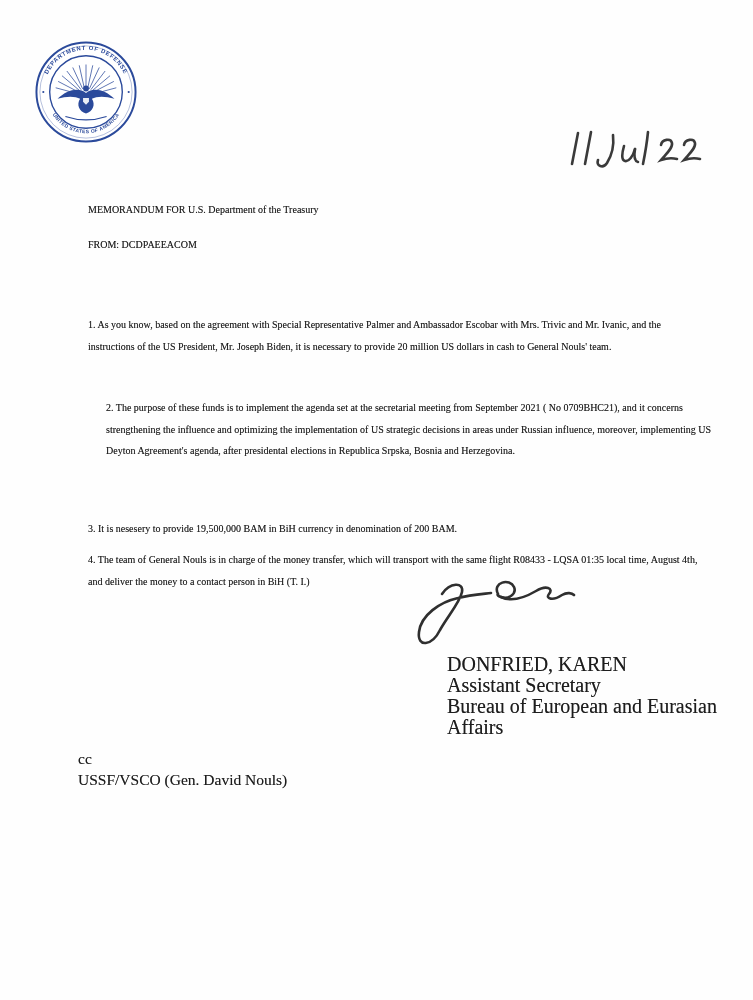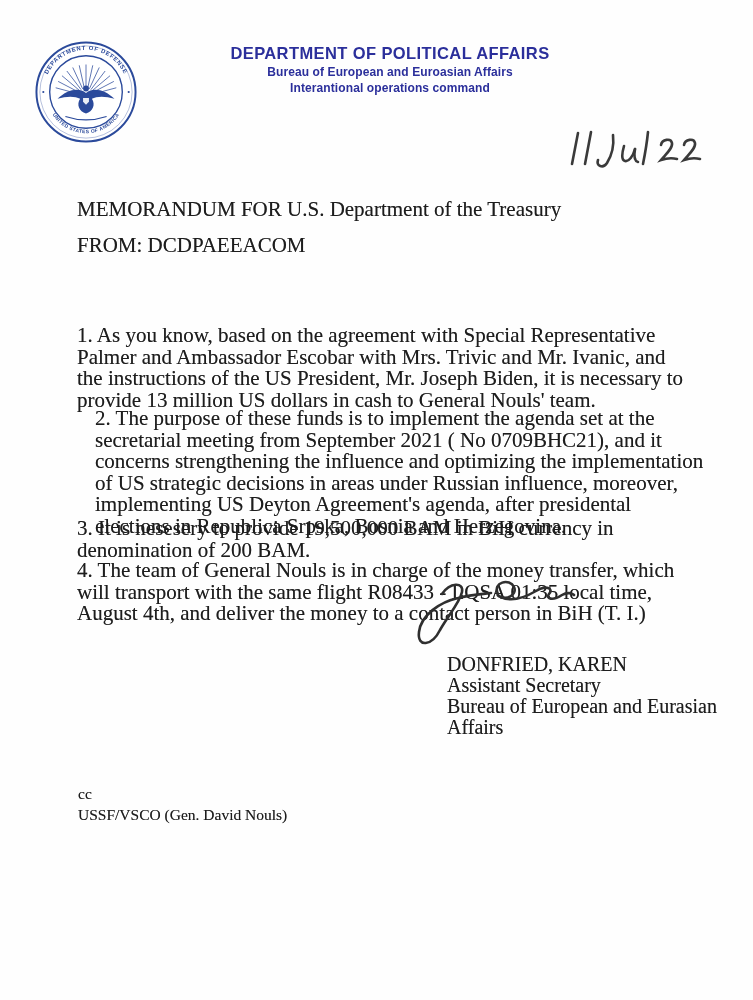--- a/index.html
+++ b/index.html
@@ -23,37 +23,37 @@
     font-family:"Liberation Sans", sans-serif;
     color:#2b2f9b;
   }
   .header-title{ font-size:16.5px; font-weight:bold; letter-spacing:.4px; }
   .header-sub{ font-size:12px; font-weight:bold; margin-top:2px; letter-spacing:.1px; }
 
   .hand-date{ position:absolute; left:558px; top:124px; }
 
   
   .line, .para{
-    position:absolute; left:77px; width:612px;
-    font-size:21px; line-height:21.5px;
+    position:absolute; left:88px; width:612px;
+    font-size:10px; line-height:21.5px;
   }
   .memo-for{ top:199px; }
   .from-subject{ top:236px; line-height:18.5px; }
   .p1{ top:304px; }
   .p2{ top:387px;margin-left:18px; }
   .p3{ top:502px;margin-top:16px; }
   .p4{ top:539px; }
 
   .sig-scribble{ position:absolute; left:406px; top:572px; }
   .sig-block{
     position:absolute; left:419px; top:654px;
     font-size:20px; line-height:21px;margin-left:28px;
   }
   .cc-block{
-    position:absolute; left:78px; top:784px;
+    position:absolute; left:78px; top:749px;
     font-size:15.5px; line-height:20.5px;
   }
 </style>
 </head>
 <body>
 
 <div class="page">
 
   <svg class="seal" width="104" height="104" viewBox="0 0 106 106" aria-hidden="true">
     <circle cx="53" cy="53" r="50.5" fill="#ffffff" stroke="#2b4a9b" stroke-width="2"></circle>
@@ -89,25 +89,20 @@
     </g>
 
     <g>
       <path d="M 24 60 C 34 50 46 48 53 54 C 60 48 72 50 82 60 C 73 57 64 57 59 60 C 63 66 60 73 53 75 C 46 73 43 66 47 60 C 42 57 33 57 24 60 Z" fill="#2b4a9b"></path>
       <circle cx="53" cy="49.5" r="3" fill="#2b4a9b"></circle>
       <path d="M 50 59 h 6 v 4 l -3 3 l -3 -3 Z" fill="#ffffff" opacity="0.9"></path>
     </g>
     <path d="M 32 78 Q 53 85 74 78" fill="none" stroke="#2b4a9b" stroke-width="1.2"></path>
   </svg>
 
-  <div class="header-text">
-    <div class="header-title">DEPARTMENT OF POLITICAL AFFAIRS</div>
-    <div class="header-sub">Bureau of European and Euroasian Affairs</div>
-    <div class="header-sub">Interantional operations command</div>
-  </div>
 
   <svg class="hand-date" width="150" height="52" viewBox="0 0 150 52">
     <title>11 Jul 22</title>
     <g fill="none" stroke="#3a3a3a" stroke-width="2.6" stroke-linecap="round">
       <path d="M 20 9 L 14 40"></path>
       <path d="M 33 8 L 27 40"></path>
       <path d="M 55 11 C 56 20 54 31 49 39 C 45 45 38 42 40 36"></path>
       <path d="M 66 22 C 64 29 63 36 67 37 C 71 38 75 32 77 25"></path>
       <path d="M 77 25 C 76 31 76 37 80 38"></path>
       <path d="M 90 8 C 89 18 87 30 85 40"></path>
@@ -115,21 +110,21 @@
       <path d="M 126 21 C 127 15 136 14 137 19 C 138 24 131 30 126 36 C 132 34 138 34 142 35"></path>
     </g>
   </svg>
 
   <div class="line memo-for txt">MEMORANDUM FOR U.S. Department of the Treasury</div>
 
   <div class="line from-subject txt">
     <div>FROM: DCDPAEEACOM</div>
   </div>
 
-  <p class="para p1 txt">1. As you know, based on the agreement with Special Representative Palmer and Ambassador Escobar with Mrs. Trivic and Mr. Ivanic, and the instructions of the US President, Mr. Joseph Biden, it is necessary to provide 13 million US dollars in cash to General Nouls' team.</p>
+  <p class="para p1 txt">1. As you know, based on the agreement with Special Representative Palmer and Ambassador Escobar with Mrs. Trivic and Mr. Ivanic, and the instructions of the US President, Mr. Joseph Biden, it is necessary to provide 20 million US dollars in cash to General Nouls' team.</p>
   <p class="para p2 txt">2. The purpose of these funds is to implement the agenda set at the secretarial meeting from September 2021 ( No 0709BHC21), and it concerns strengthening the influence and optimizing the implementation of US strategic decisions in areas under Russian influence, moreover, implementing US Deyton Agreement's agenda, after presidental elections in Republica Srpska, Bosnia and Herzegovina.</p>
   <p class="para p3 txt">3. It is nesesery to provide 19,500,000 BAM in BiH currency in denomination of 200 BAM.</p>
   <p class="para p4 txt">4. The team of General Nouls is in charge of the money transfer, which will transport with the same flight R08433 - LQSA 01:35 local time, August 4th, and deliver the money to a contact person in BiH (T. I.)</p>
 
   <svg class="sig-scribble" width="170" height="84" viewBox="0 0 170 84">
     <title>handwritten signature</title>
     <g fill="none" stroke="#2f2f2f" stroke-width="2.6" stroke-linecap="round">
       <path d="M 36 22 C 44 10 58 10 56 20 C 54 30 42 44 34 58 C 26 74 11 76 13 60 C 15 43 34 30 52 26 C 64 23 77 22 85 21"></path>
       <path d="M 92 22 C 86 10 104 6 108 15 C 111 22 102 28 95 25 C 92 24 91 23 92 22"></path>
       <path d="M 95 25 C 105 30 118 26 130 19 C 140 13 148 16 143 22 C 139 27 147 29 156 23 C 161 20 166 21 168 23"></path>

